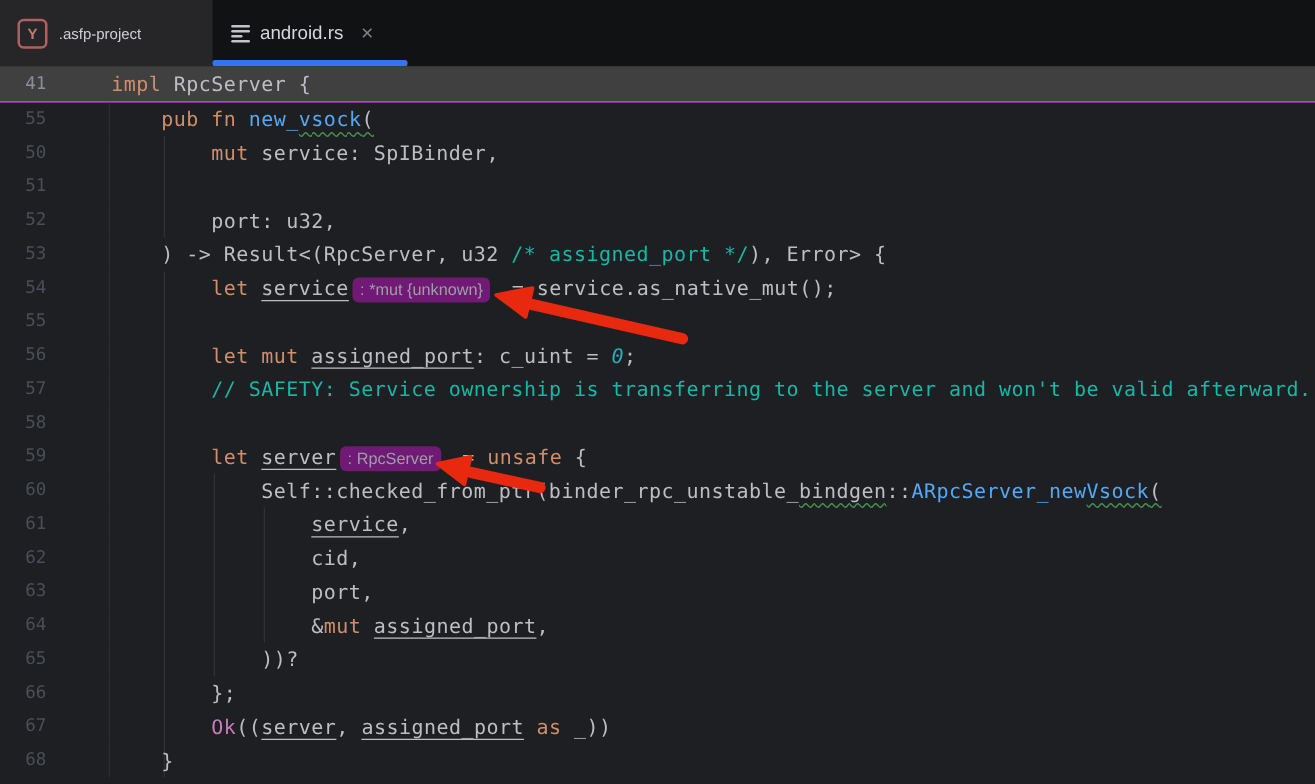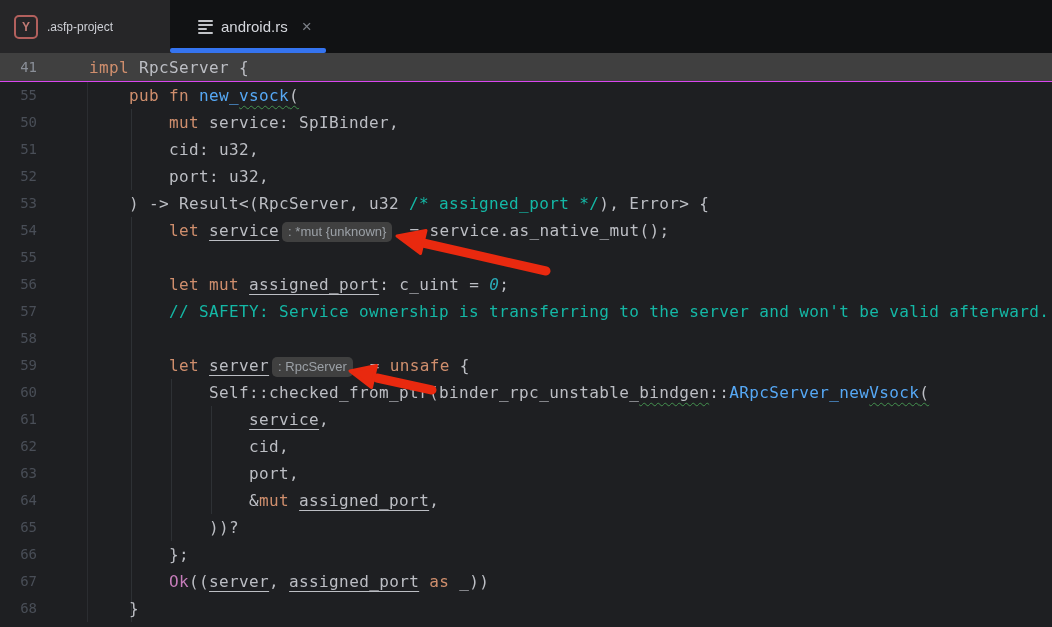--- a/index.html
+++ b/index.html
@@ -8,21 +8,21 @@
 
   
   .topbar{height:53px;background:#111214;display:flex;align-items:stretch;}
   .project-widget{width:170px;background:#262628;display:flex;align-items:center;
                   padding-left:14px;box-sizing:border-box;cursor:pointer;}
   .project-icon{width:20px;height:20px;border:2px solid #b2605d;border-radius:5px;
                 color:#c07a74;font-size:12px;font-weight:bold;display:flex;
                 align-items:center;justify-content:center;margin-right:9px;flex:none;}
   .project-label{color:#ced0d6;font-size:12px;}
   .tab{width:156px;position:relative;display:flex;align-items:center;
-       justify-content:flex-start;padding-left:28px;box-sizing:border-box;cursor:pointer;}
+       justify-content:flex-start;padding-left:15px;box-sizing:border-box;cursor:pointer;}
   .tab-underline{position:absolute;left:0;right:0;bottom:0;height:5px;
                  border-radius:2px;}
   .file-icon{width:15px;height:14px;margin-right:8px;flex:none;display:flex;
              flex-direction:column;justify-content:space-between;}
   .file-icon i{display:block;height:2px;background:#c2c4c9;border-radius:1px;}
   .file-icon i.s{width:9px;}
   .tab-label{color:#d5d7dd;font-size:15px;}
   .tab-close{color:#7d8188;font-size:17px;margin-left:14px;line-height:1;cursor:pointer;}
 
   
@@ -44,21 +44,21 @@
   .tok-k{color:#cf8e6d;}
   .tok-d{color:#bcbec4;}
   .tok-c{color:#14b8a6;margin-top:16px;}
   .tok-n{color:#2aacb8;font-style:italic;}
   .tok-f{color:#56a8f5;}
   .tok-e{color:#c77dbb;margin-top:16px;}
   .u{text-decoration:underline;text-decoration-thickness:1px;text-underline-offset:4px;}
   .w{text-decoration:underline wavy #44924f;text-decoration-thickness:1px;
      text-underline-offset:4px;}
   .hint{font-family:"Liberation Sans",sans-serif;font-size:13px;letter-spacing:0;
-        color:#9ba0a6;background:#404040;border-radius:5px;padding:2px 6px 3px;
+        color:#9ba0a6;background:#701a75;border-radius:5px;padding:2px 6px 3px;
         margin:0 7px 0 3px;}
 
   .arrows{position:absolute;left:0;top:0;width:1052px;height:627px;
           pointer-events:none;z-index:5;}
 </style>
 </head>
 <body>
 
 <div class="topbar">
   <div class="project-widget">
@@ -82,21 +82,21 @@
   <div class="guides">
     <div class="guide" style="left:131px;top:56px;height:81px;"></div>
     <div class="guide" style="left:131px;top:164px;height:405px;"></div>
     <div class="guide" style="left:171px;top:326px;height:162px;"></div>
     <div class="guide" style="left:211px;top:353px;height:108px;"></div>
   </div>
   <div class="rows">
       <div class="row sticky"><div class="gutter">41</div><div class="code-text"><span class="tok-k">impl</span><span class="tok-d"> RpcServer {</span></div></div>
       <div class="row"><div class="gutter">55</div><div class="code-text"><span class="tok-d">    </span><span class="tok-k">pub</span><span class="tok-d"> </span><span class="tok-k">fn</span><span class="tok-d"> </span><span class="tok-f">new_</span><span class="tok-f w">vsock</span><span class="tok-d w">(</span></div></div>
       <div class="row"><div class="gutter">50</div><div class="code-text"><span class="tok-d">        </span><span class="tok-k">mut</span><span class="tok-d"> service: SpIBinder,</span></div></div>
-      <div class="row"><div class="gutter">51</div><div class="code-text"><span class="tok-d">        cid: u32,</span></div></div>
+      <div class="row"><div class="gutter">51</div></div>
       <div class="row"><div class="gutter">52</div><div class="code-text"><span class="tok-d">        port: u32,</span></div></div>
       <div class="row"><div class="gutter">53</div><div class="code-text"><span class="tok-d">    ) -&gt; Result&lt;(RpcServer, u32 </span><span class="tok-c">/* assigned_port */</span><span class="tok-d">), Error&gt; {</span></div></div>
       <div class="row"><div class="gutter">54</div><div class="code-text"><span class="tok-d">        </span><span class="tok-k">let</span><span class="tok-d"> </span><span class="tok-d u">service</span><span class="hint">: *mut {unknown}</span><span class="tok-d"> = service.as_native_mut();</span></div></div>
       <div class="row"><div class="gutter">55</div><div class="code-text"></div></div>
       <div class="row"><div class="gutter">56</div><div class="code-text"><span class="tok-d">        </span><span class="tok-k">let</span><span class="tok-d"> </span><span class="tok-k">mut</span><span class="tok-d"> </span><span class="tok-d u">assigned_port</span><span class="tok-d">: c_uint = </span><span class="tok-n">0</span><span class="tok-d">;</span></div></div>
       <div class="row"><div class="gutter">57</div><div class="code-text"><span class="tok-d">        </span><span class="tok-c">// SAFETY: Service ownership is transferring to the server and won't be valid afterward.</span></div></div>
       <div class="row"><div class="gutter">58</div></div>
       <div class="row"><div class="gutter">59</div><div class="code-text"><span class="tok-d">        </span><span class="tok-k">let</span><span class="tok-d"> </span><span class="tok-d u">server</span><span class="hint">: RpcServer</span><span class="tok-d"> = </span><span class="tok-k">unsafe</span><span class="tok-d"> {</span></div></div>
       <div class="row"><div class="gutter">60</div><div class="code-text"><span class="tok-d">            Self::checked_from_ptr(binder_rpc_unstable_</span><span class="tok-d w">bindgen</span><span class="tok-d">::</span><span class="tok-f">ARpcServer_new</span><span class="tok-f w">Vsock</span><span class="tok-d w">(</span></div></div>
       <div class="row"><div class="gutter">61</div><div class="code-text"><span class="tok-d">                </span><span class="tok-d u">service</span><span class="tok-d">,</span></div></div>

